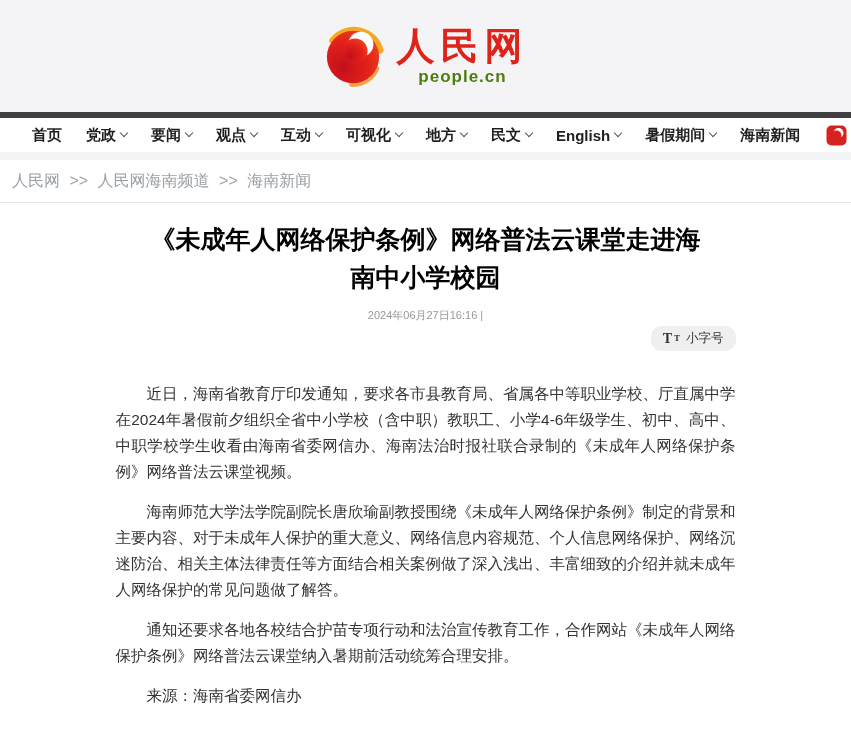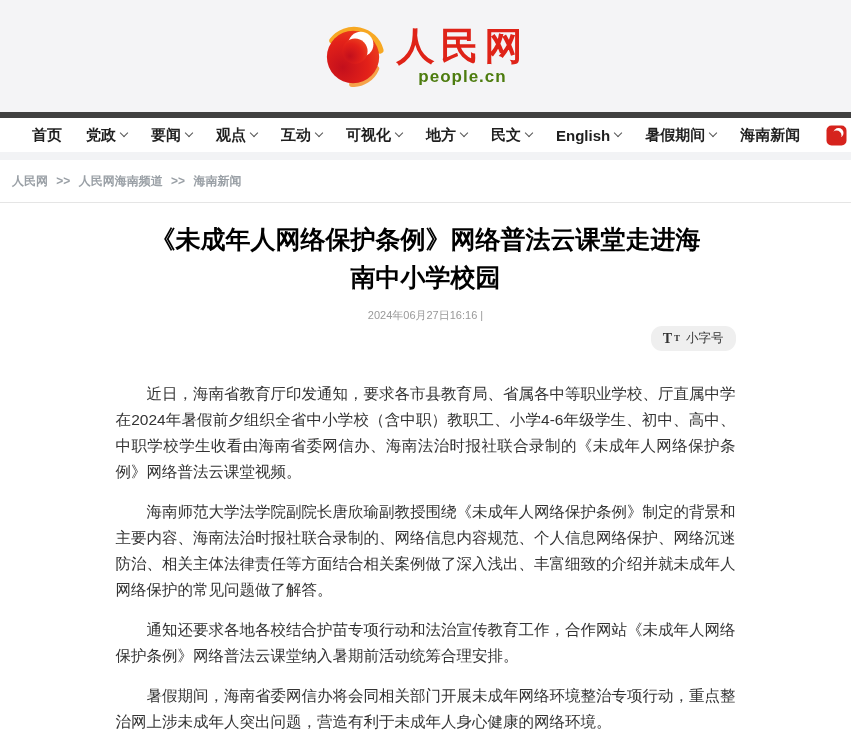--- a/index.html
+++ b/index.html
@@ -17,21 +17,21 @@
   
   .main-nav { height:40px; border-top:6px solid #404040; background:#fff; display:flex; align-items:stretch; padding-left:20px; }
   .nav-items { display:flex; align-items:center; }
   .nav-item { display:flex; align-items:center; gap:5px; padding:0 12px; font-size:15px; font-weight:600; color:#1f1f1f; text-decoration:none; cursor:pointer; white-space:nowrap; }
   .chev { width:6px; height:6px; border-right:1.5px solid #555; border-bottom:1.5px solid #555; transform:rotate(45deg); margin-top:-4px; }
   .nav-right { margin-left:auto; display:flex; align-items:stretch; height:100%; }
   .app-badge { display:flex; align-items:center; gap:5px; padding:0 14px; text-decoration:none; cursor:pointer; }
   .badge-brand { color:#d6231d; font-size:15px; font-weight:700; font-style:italic; white-space:nowrap; }
   .nav-strip { height:8px; background:#f2f3f5; }
   
-  .breadcrumb { padding:14px 12px; font-size:12px; color:#9aa0a6; border-bottom:1px solid #e5e5e5; line-height:14px;font-weight:bold; }
+  .breadcrumb { padding:14px 12px; font-size:16px; color:#9aa0a6; border-bottom:1px solid #e5e5e5; line-height:14px; }
   .crumb { color:#9aa0a6; text-decoration:none; cursor:pointer; }
   .crumb-sep { margin:0 5px; color:#9aa0a6; }
   
   .article { width:620px; margin:0 auto; }
   .title { max-width:556px; margin:17px auto 7px; font-size:25px; line-height:38px; font-weight:700; color:#000; text-align:center; }
   .meta { text-align:center; font-size:11px; color:#999; margin-top:12px; }
   .toolbar { display:flex; justify-content:flex-end; margin-top:3px; }
   .fs-btn { background:#efefef; border:none; border-radius:11px; padding:4px 12px; font-size:12.5px; color:#333; display:flex; align-items:center; gap:4px; cursor:pointer; }
   .fs-T { font-family:"Liberation Serif","DejaVu Serif",serif; font-weight:700; font-size:14px; line-height:1; }
   .fs-t { font-family:"Liberation Serif","DejaVu Serif",serif; font-weight:700; font-size:9px; line-height:1; margin-left:-2px; margin-right:2px; }
@@ -160,22 +160,21 @@
       <button class="fs-btn">
         <span class="fs-T">T</span>
           <span class="fs-t">T</span>
         <span>小字号</span>
       </button>
     </div>
     <div class="body">
 
         <p class="para">近日，海南省教育厅印发通知，要求各市县教育局、省属各中等职业学校、厅直属中学在2024年暑假前夕组织全省中小学校（含中职）教职工、小学4-6年级学生、初中、高中、中职学校学生收看由海南省委网信办、海南法治时报社联合录制的《未成年人网络保护条例》网络普法云课堂视频。</p>
 
-        <p class="para">海南师范大学法学院副院长唐欣瑜副教授围绕《未成年人网络保护条例》制定的背景和主要内容、海南法治时报社联合录制的、网络信息内容规范、个人信息网络保护、网络沉迷防治、相关主体法律责任等方面结合相关案例做了深入浅出、丰富细致的介绍并就未成年人网络保护的常见问题做了解答。</p>
+        <p class="para">海南师范大学法学院副院长唐欣瑜副教授围绕《未成年人网络保护条例》制定的背景和主要内容、对于未成年人保护的重大意义、网络信息内容规范、个人信息网络保护、网络沉迷防治、相关主体法律责任等方面结合相关案例做了深入浅出、丰富细致的介绍并就未成年人网络保护的常见问题做了解答。</p>
 
         <p class="para">通知还要求各地各校结合护苗专项行动和法治宣传教育工作，合作网站《未成年人网络保护条例》网络普法云课堂纳入暑期前活动统筹合理安排。</p>
 
-        <p class="para">暑假期间，海南省委网信办将会同相关部门开展未成年网络环境整治专项行动，重点整治网上涉未成年人突出问题，营造有利于未成年人身心健康的网络环境。</p>
       </div>
     <p class="para source">来源：海南省委网信办</p>
   </main>
 
 </div>
 
 </body></html>

